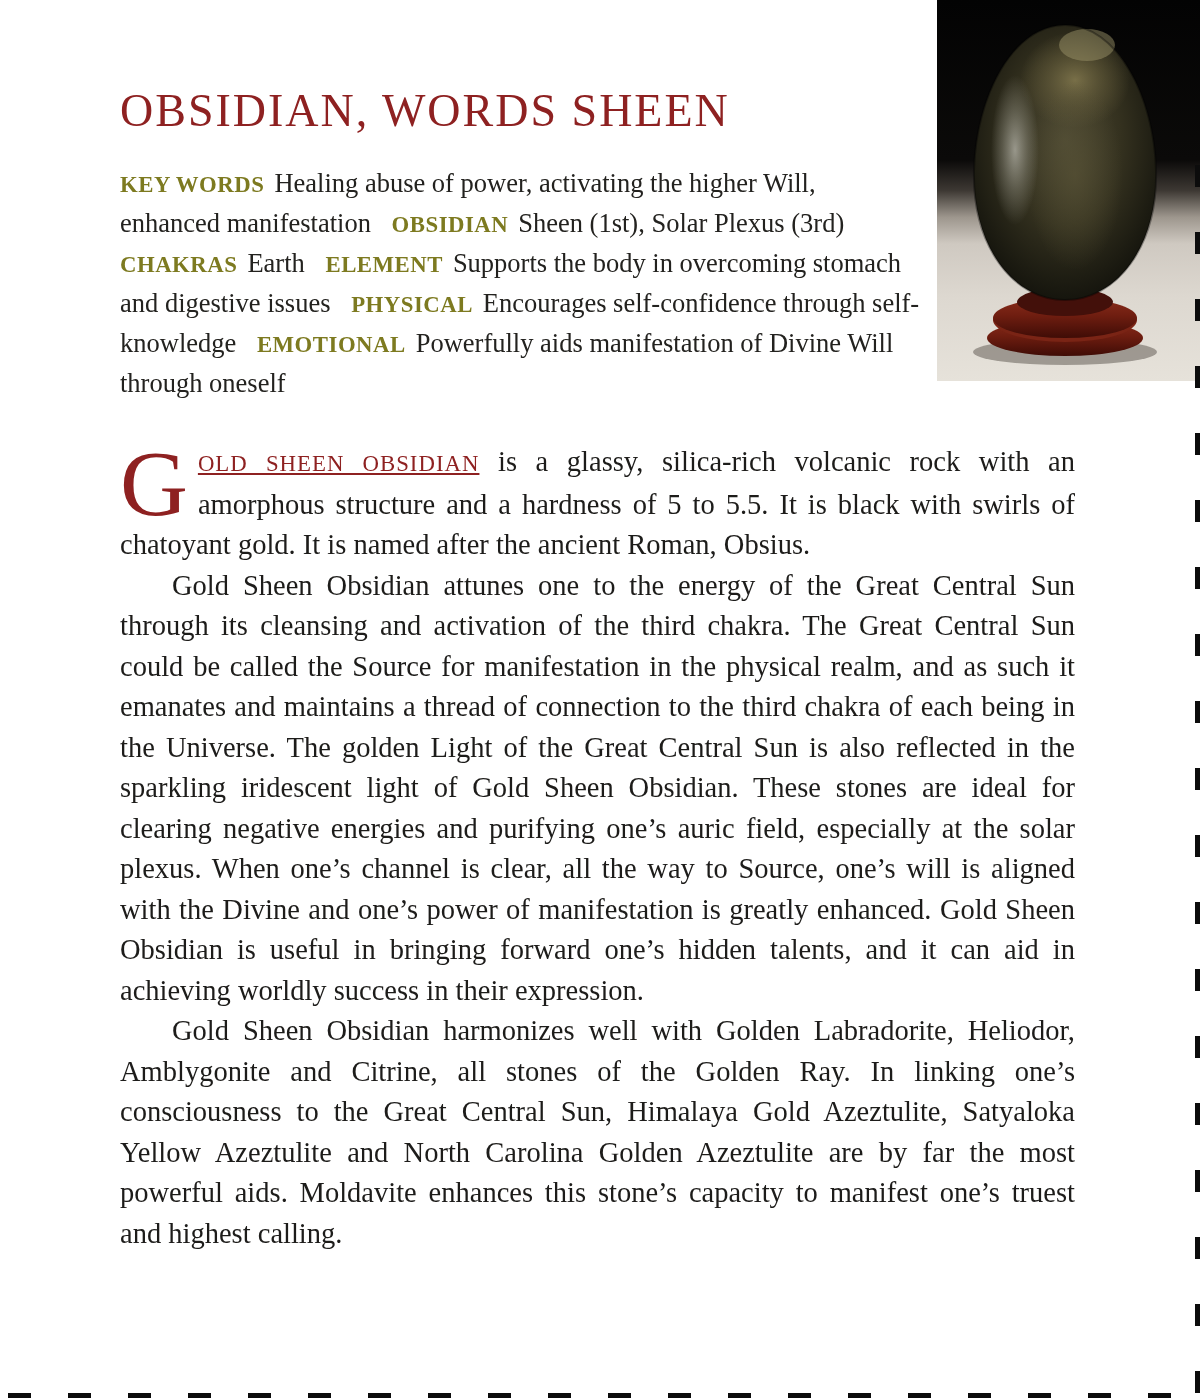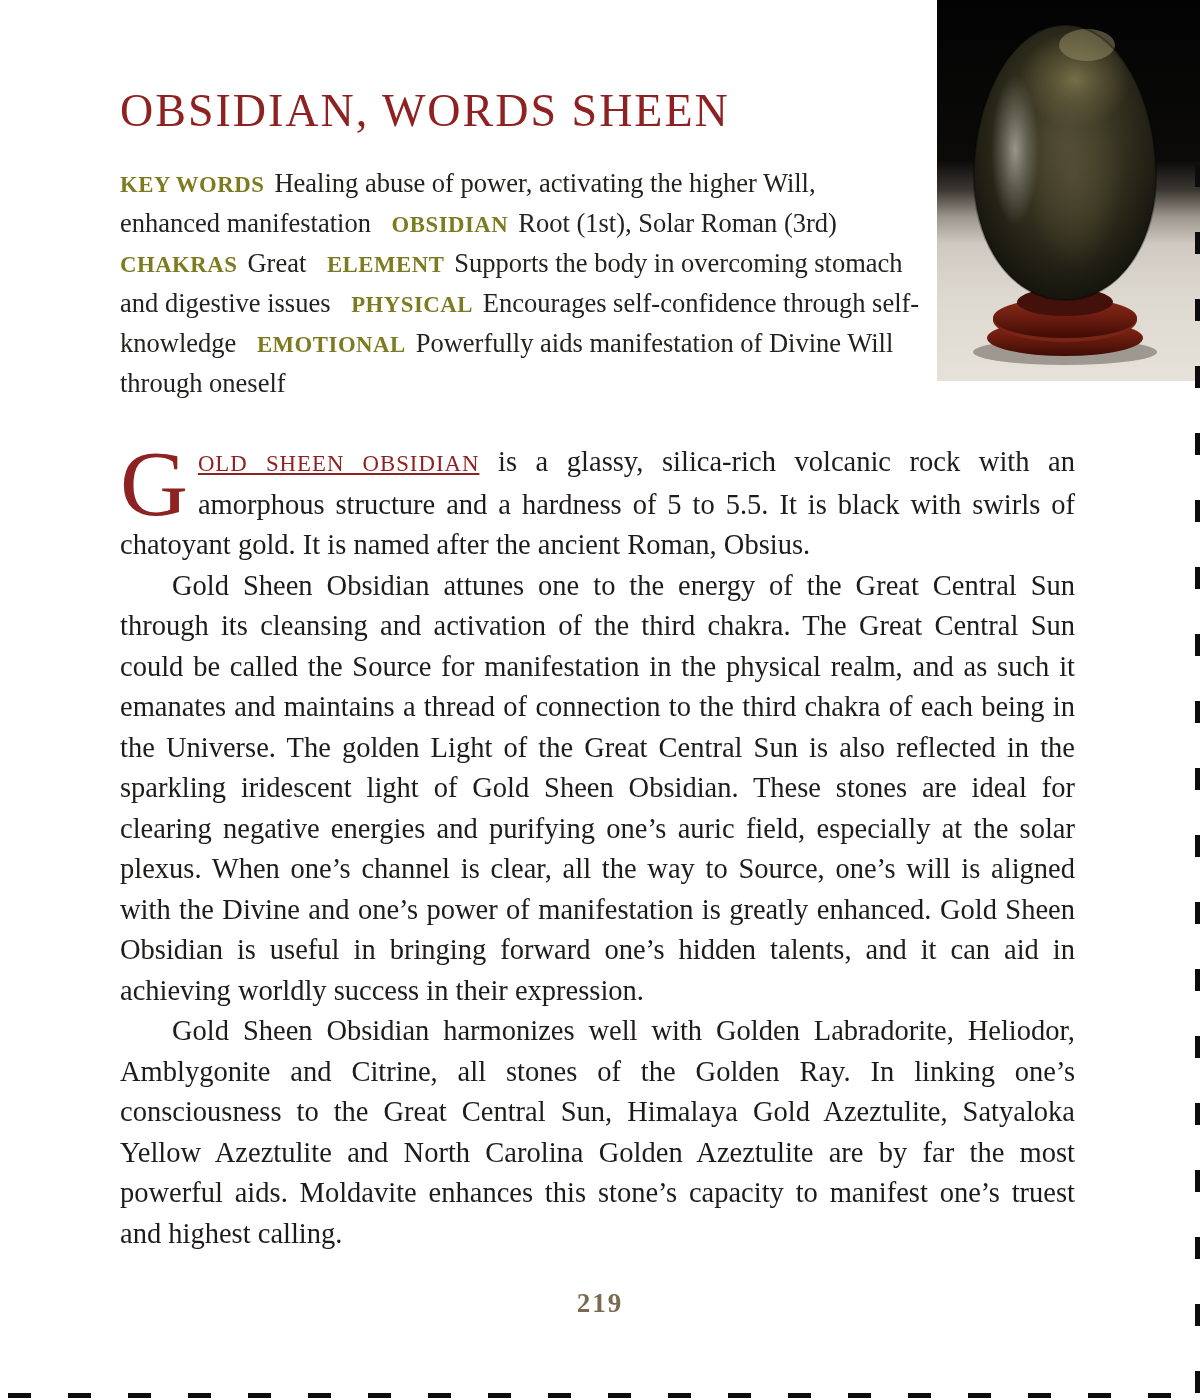--- a/index.html
+++ b/index.html
@@ -123,33 +123,32 @@
       </g>
     </svg>
   </div>
 
   <div class="content">
 
     <h1 class="title">OBSIDIAN, WORDS SHEEN</h1>
 
     <p class="keywords">
       <span class="prop"><span class="prop-label">KEY WORDS</span><span class="prop-value">Healing abuse of power, activating the higher Will, enhanced manifestation</span></span><span class="prop-sep"></span>
-      <span class="prop"><span class="prop-label">OBSIDIAN</span><span class="prop-value">Root (1st), Solar Roman (3rd)</span></span><span class="prop-sep"></span>
-      <span class="prop"><span class="prop-label">CHAKRAS</span><span class="prop-value">Great</span></span><span class="prop-sep"></span>
+      <span class="prop"><span class="prop-label">OBSIDIAN</span><span class="prop-value">Sheen (1st), Solar Plexus (3rd)</span></span><span class="prop-sep"></span>
+      <span class="prop"><span class="prop-label">CHAKRAS</span><span class="prop-value">Earth</span></span><span class="prop-sep"></span>
       <span class="prop"><span class="prop-label">ELEMENT</span><span class="prop-value">Supports the body in overcoming stomach and digestive issues</span></span><span class="prop-sep"></span>
       <span class="prop"><span class="prop-label">PHYSICAL</span><span class="prop-value">Encourages self-confidence through self-knowledge</span></span><span class="prop-sep"></span>
       <span class="prop"><span class="prop-label">EMOTIONAL</span><span class="prop-value">Powerfully aids manifestation of Divine Will through oneself</span></span>
     </p>
 
     <div class="body-text">
       <p class="para"><span class="dropcap">G</span><span class="lead-sc">OLD SHEEN OBSIDIAN</span><span> is a glassy, silica-rich volcanic rock with an amorphous structure and a hardness of 5 to 5.5. It is black with swirls of chatoyant gold. It is named after the ancient Roman, Obsius.</span></p>
       <p class="para indent">Gold Sheen Obsidian attunes one to the energy of the Great Central Sun through its cleansing and activation of the third chakra. The Great Central Sun could be called the Source for manifestation in the physical realm, and as such it emanates and maintains a thread of connection to the third chakra of each being in the Universe. The golden Light of the Great Central Sun is also reflected in the sparkling iridescent light of Gold Sheen Obsidian. These stones are ideal for clearing negative energies and purifying one’s auric field, especially at the solar plexus. When one’s channel is clear, all the way to Source, one’s will is aligned with the Divine and one’s power of manifestation is greatly enhanced. Gold Sheen Obsidian is useful in bringing forward one’s hidden talents, and it can aid in achieving worldly success in their expression.</p>
       <p class="para indent">Gold Sheen Obsidian harmonizes well with Golden Labradorite, Heliodor, Amblygonite and Citrine, all stones of the Golden Ray. In linking one’s consciousness to the Great Central Sun, Himalaya Gold Azeztulite, Satyaloka Yellow Azeztulite and North Carolina Golden Azeztulite are by far the most powerful aids. Moldavite enhances this stone’s capacity to manifest one’s truest and highest calling.</p>
     </div>
 
   </div>
 
-  <div class="pagenum">219</div>
 
   <div class="ticks-right"></div>
   <div class="ticks-bottom"></div>
 
 </div>
 
 </body></html>

